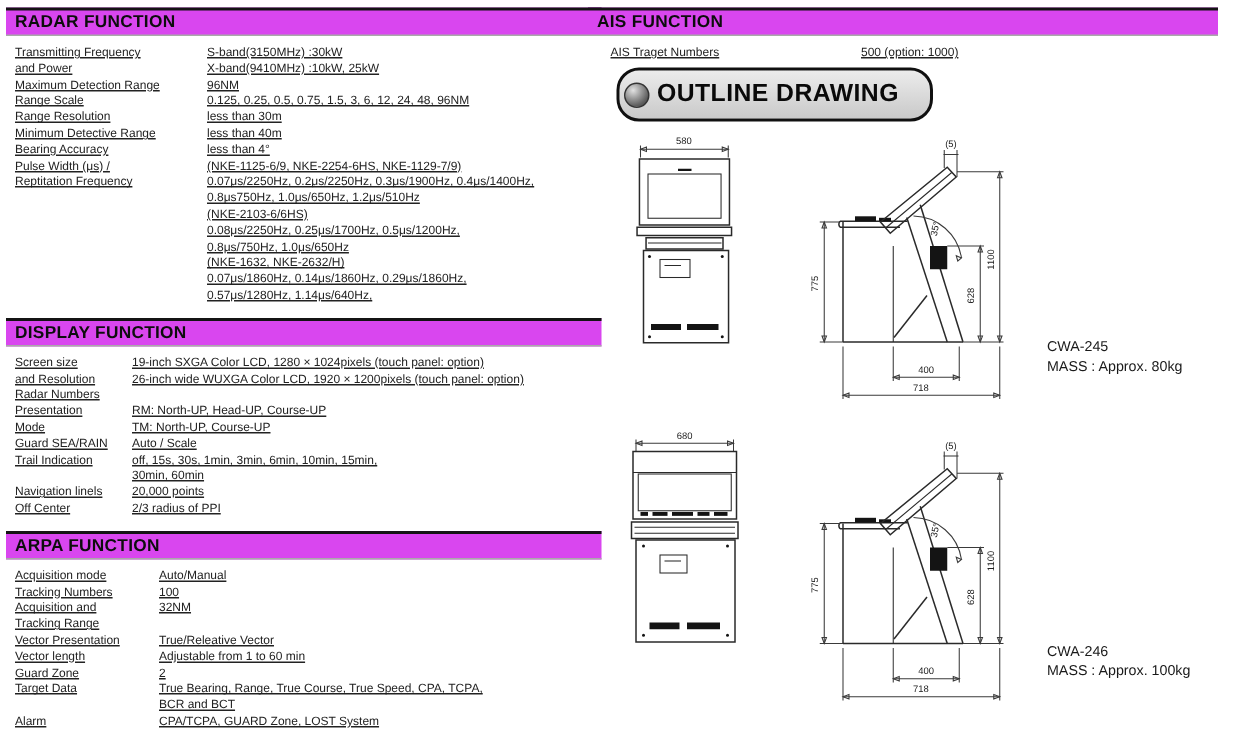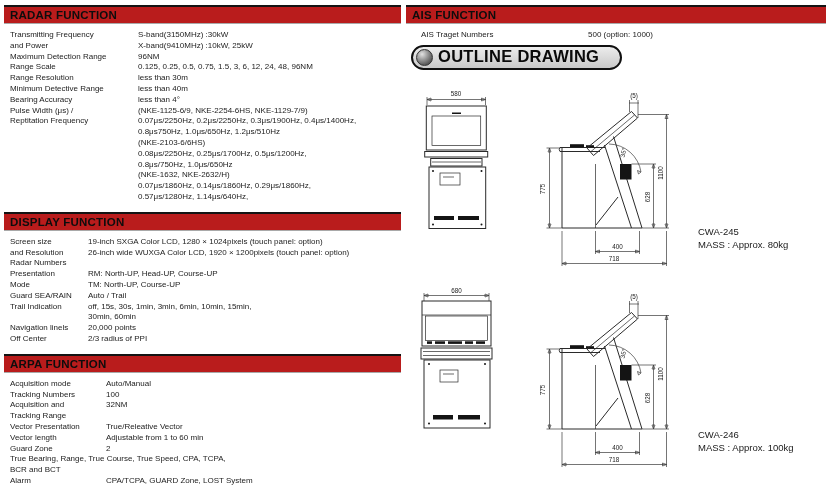--- a/index.html
+++ b/index.html
@@ -1,40 +1,40 @@
 <!DOCTYPE html>
 <html><head>
 <meta charset="utf-8">
 <style>
   html,body{margin:0;padding:0;background:#fff;}
   body{width:830px;height:498px;position:relative;overflow:hidden;
        font-family:"Liberation Sans","DejaVu Sans",sans-serif;color:#1c1c1c;}
   .page{position:absolute;inset:0;background:#fff;}
 
   
-  .sec-header{border-top:2.5px solid #141414;background:#b91c1c;border-bottom:1px solid #a9a9a9;
+  .sec-header{border-top:2.5px solid #141414;background:#d946ef;border-bottom:1px solid #a9a9a9;
               height:14px;padding:1px 0 1px 6px;font-size:11.5px;font-weight:bold;color:#0d0d0d;
               letter-spacing:.2px;line-height:14px;}
 
   
-  .spec-table{padding-left:6px;margin:6px 0 9px 0;font-size:8px;line-height:10.8px;color:#222;}
+  .spec-table{padding-left:6px;margin:6px 0 9px 0;font-size:8px;line-height:10.8px;color:#222;text-decoration:underline;}
   .row{display:flex;}
   .cell{white-space:pre;}
   .label{flex:none;}
   .radar   .label{width:128px;}
   .display .label{width:78px;}
   .arpa    .label{width:96px;}
   .ais     .label{width:167px;}
   .ais{padding-left:15px;}
 
   .col-left{position:absolute;left:4px;top:5px;width:397px;}
-  .col-right{position:absolute;left:406px;top:5px;width:420px;}
+  .col-right{position:absolute;left:392px;top:5px;width:420px;}
 
   
-  .pill{position:absolute;left:411px;top:45px;width:211px;height:25px;
+  .pill{position:absolute;left:411px;top:45px;width:211px;height:36px;
         border:2.5px solid #101010;border-radius:15px;
         background:linear-gradient(#ececec,#c9c9c9);
         display:flex;align-items:center;box-sizing:border-box;padding-left:3px;}
   .sphere{width:17px;height:17px;border-radius:50%;flex:none;
           background:radial-gradient(circle at 34% 28%,#e2e2e2,#9a9a9a 38%,#5c5c5c 72%,#474747);
           border:1px solid #333;box-sizing:border-box;}
   .pill-text{font-size:16.5px;font-weight:bold;color:#0a0a0a;letter-spacing:.3px;
              margin-left:5px;transform:translateY(-1px);}
 
   
@@ -117,21 +117,21 @@
           <div class="cell label">Radar Numbers</div>
         </div>
       <div class="row">
           <div class="cell label">Presentation
 Mode</div>
           <div class="cell value">RM: North-UP, Head-UP, Course-UP
 TM: North-UP, Course-UP</div>
         </div>
       <div class="row">
           <div class="cell label">Guard SEA/RAIN</div>
-          <div class="cell value">Auto / Trail</div>
+          <div class="cell value">Auto / Scale</div>
         </div>
       <div class="row">
           <div class="cell label">Trail Indication</div>
           <div class="cell value">off, 15s, 30s, 1min, 3min, 6min, 10min, 15min,
 30min, 60min</div>
         </div>
       <div class="row">
           <div class="cell label">Navigation linels</div>
           <div class="cell value">20,000 points</div>
         </div>
@@ -164,20 +164,21 @@
         </div>
       <div class="row">
           <div class="cell label">Vector length</div>
           <div class="cell value">Adjustable from 1 to 60 min</div>
         </div>
       <div class="row">
           <div class="cell label">Guard Zone</div>
           <div class="cell value">2</div>
         </div>
       <div class="row">
+          <div class="cell label">Target Data</div>
           <div class="cell value">True Bearing, Range, True Course, True Speed, CPA, TCPA,
 BCR and BCT</div>
         </div>
       <div class="row">
           <div class="cell label">Alarm</div>
           <div class="cell value">CPA/TCPA, GUARD Zone, LOST System</div>
         </div>
     </div>
 
   </div>

